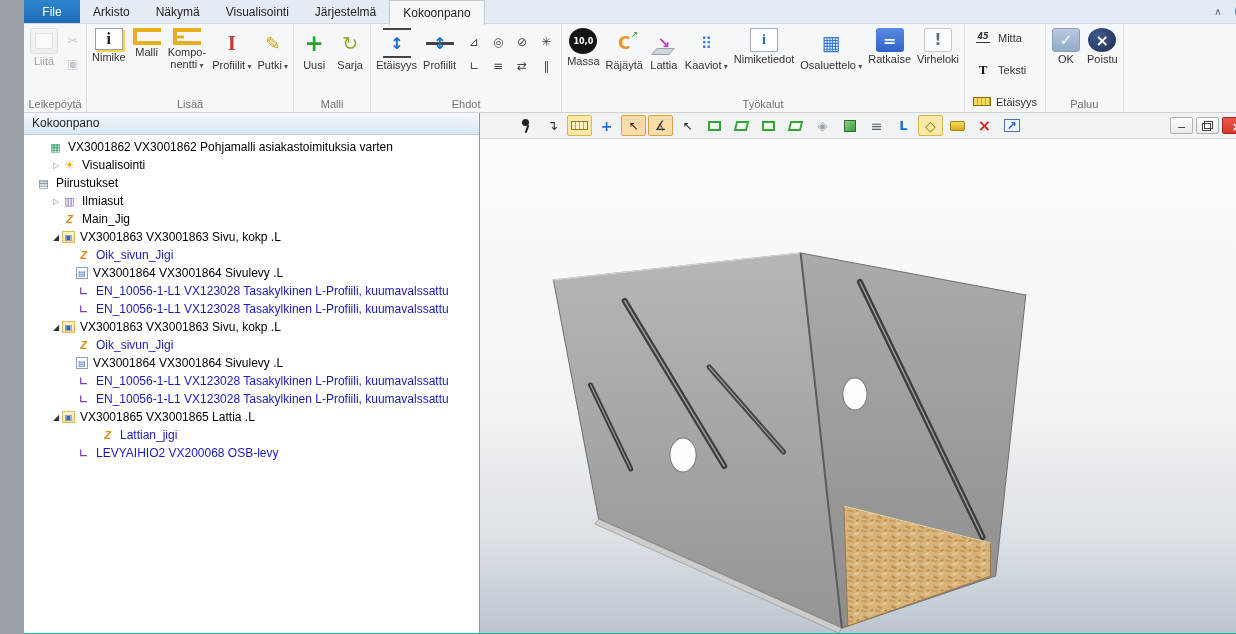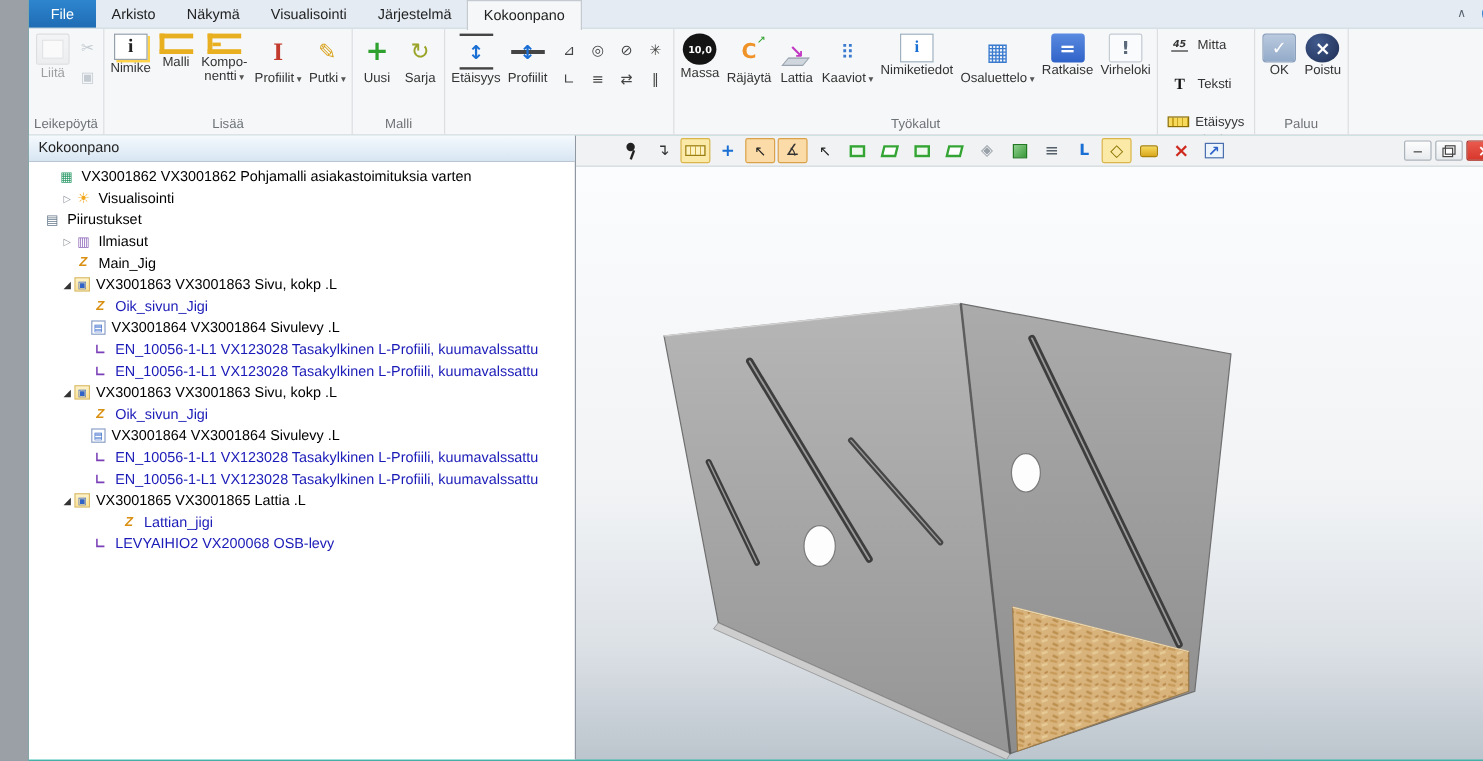--- a/index.html
+++ b/index.html
@@ -268,20 +268,21 @@
               <span class="sglyph">≡</span>
             </div>
             <div class="sbtn">
               <span class="sglyph">⇄</span>
             </div>
             <div class="sbtn">
               <span class="sglyph">∥</span>
             </div>
           </div>
       </div>
+      <div class="glabel">Ehdot</div>
     </div>
 
     <div class="rgroup">
       <div class="rbtns">
 
       <div class="rbtn">
             <span class="bicon ic-massa">10,0</span>
             <span class="blabel"><span>Massa</span><span class="barr"></span></span>
           </div>
           <div class="rbtn">

